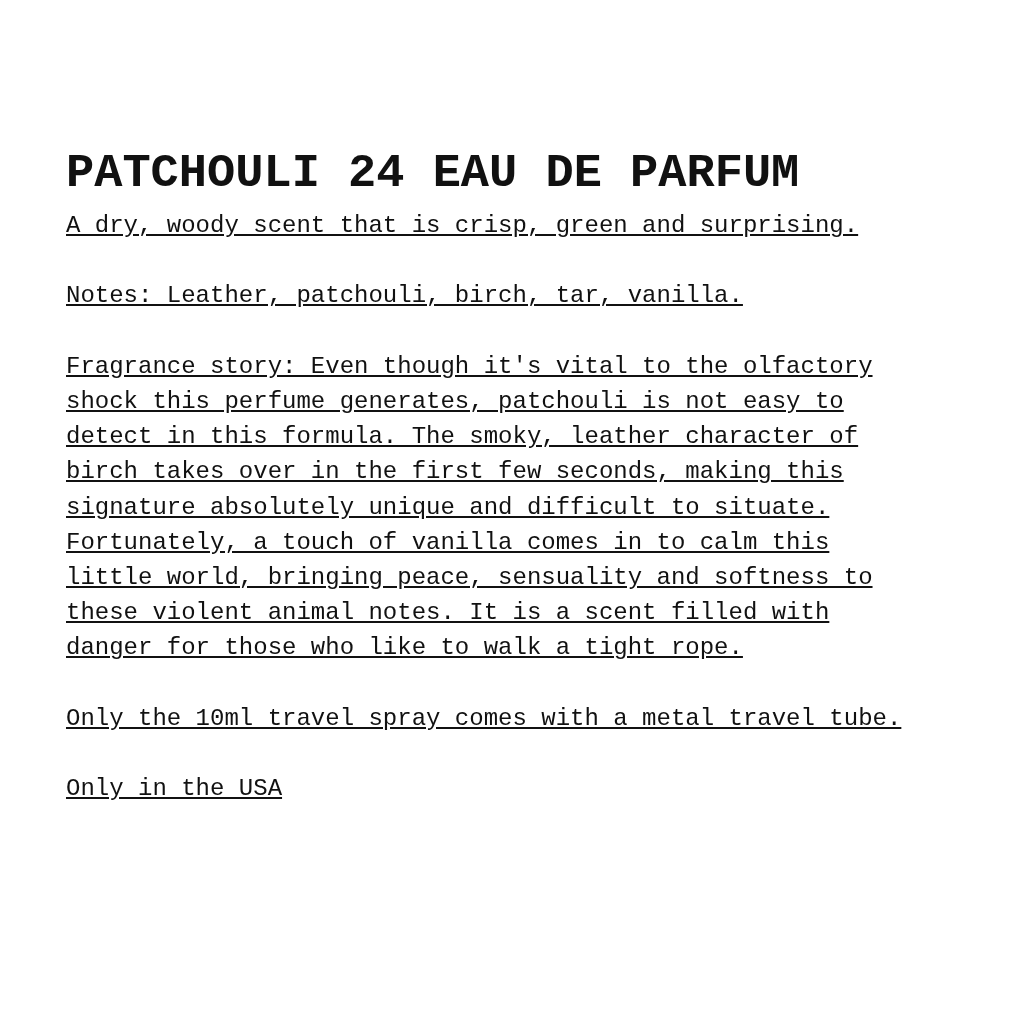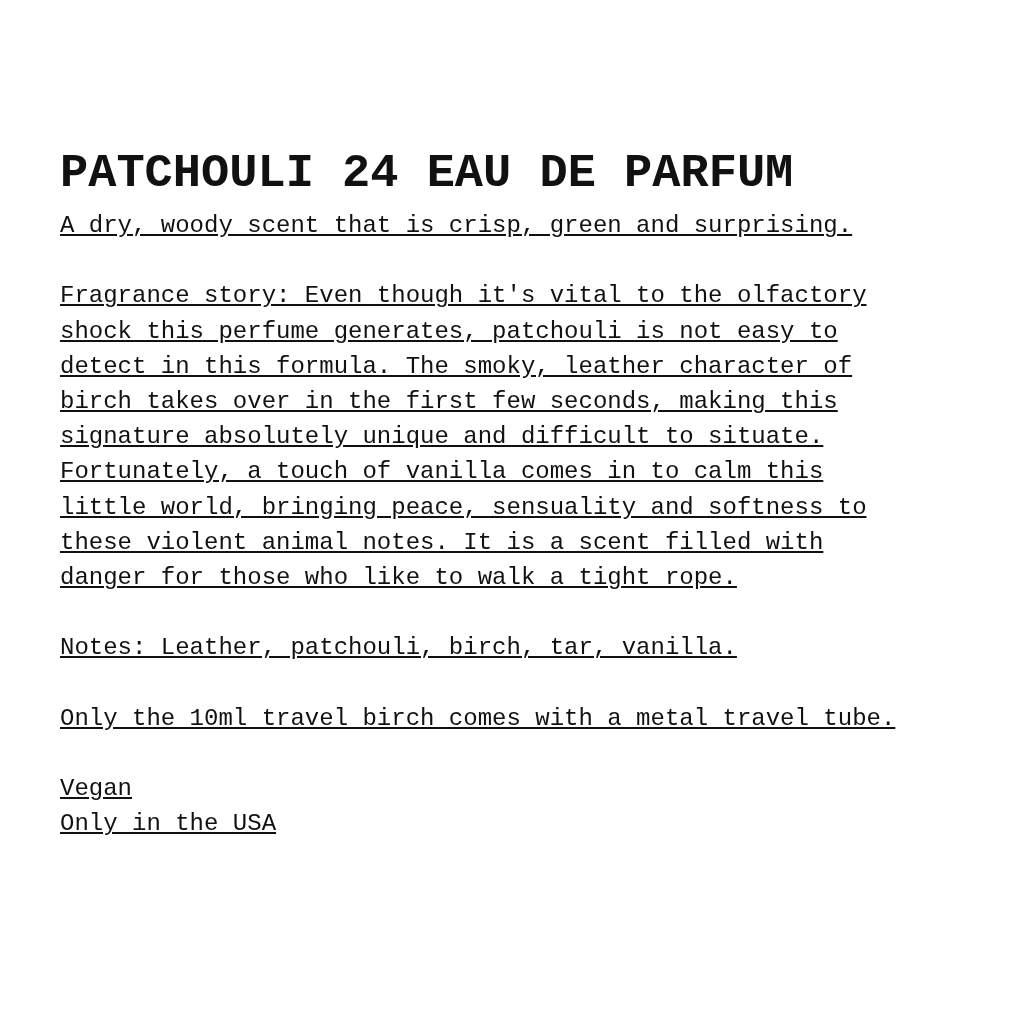--- a/index.html
+++ b/index.html
@@ -9,20 +9,21 @@
   }
   body {
     width: 1024px;
     height: 1024px;
     overflow: hidden;
     color: #111111;
     font-family: "Liberation Mono", "DejaVu Sans Mono", monospace;
   }
   .page {
     padding: 148px 40px 0 60px;
+    margin-left: 6px;
   }
   .product-title {
     margin: 0;
     font-size: 47px;
     line-height: 52px;
     font-weight: bold;
     letter-spacing: 0;
     white-space: nowrap;
     color: #111111;
   }
@@ -47,32 +48,31 @@
 </style>
 </head>
 <body>
 
 <div class="page">
   <h1 class="product-title">PATCHOULI 24 EAU DE PARFUM</h1>
 
   <div class="copy">
     <p class="tagline">A dry, woody scent that is crisp, green and surprising.</p>
 
+    <p>Notes: Leather, patchouli, birch, tar, vanilla.</p>
+
     <p>Fragrance story: Even though it's vital to the olfactory
 shock this perfume generates, patchouli is not easy to
 detect in this formula. The smoky, leather character of
 birch takes over in the first few seconds, making this
 signature absolutely unique and difficult to situate.
 Fortunately, a touch of vanilla comes in to calm this
 little world, bringing peace, sensuality and softness to
 these violent animal notes. It is a scent filled with
 danger for those who like to walk a tight rope.</p>
 
-    <p>Notes: Leather, patchouli, birch, tar, vanilla.</p>
-
-    <p>Only the 10ml travel birch comes with a metal travel tube.</p>
+    <p>Only the 10ml travel spray comes with a metal travel tube.</p>
 
     <div class="attributes">
-      <div>Vegan</div>
       <div>Only in the USA</div>
     </div>
   </div>
 </div>
 
 </body></html>

